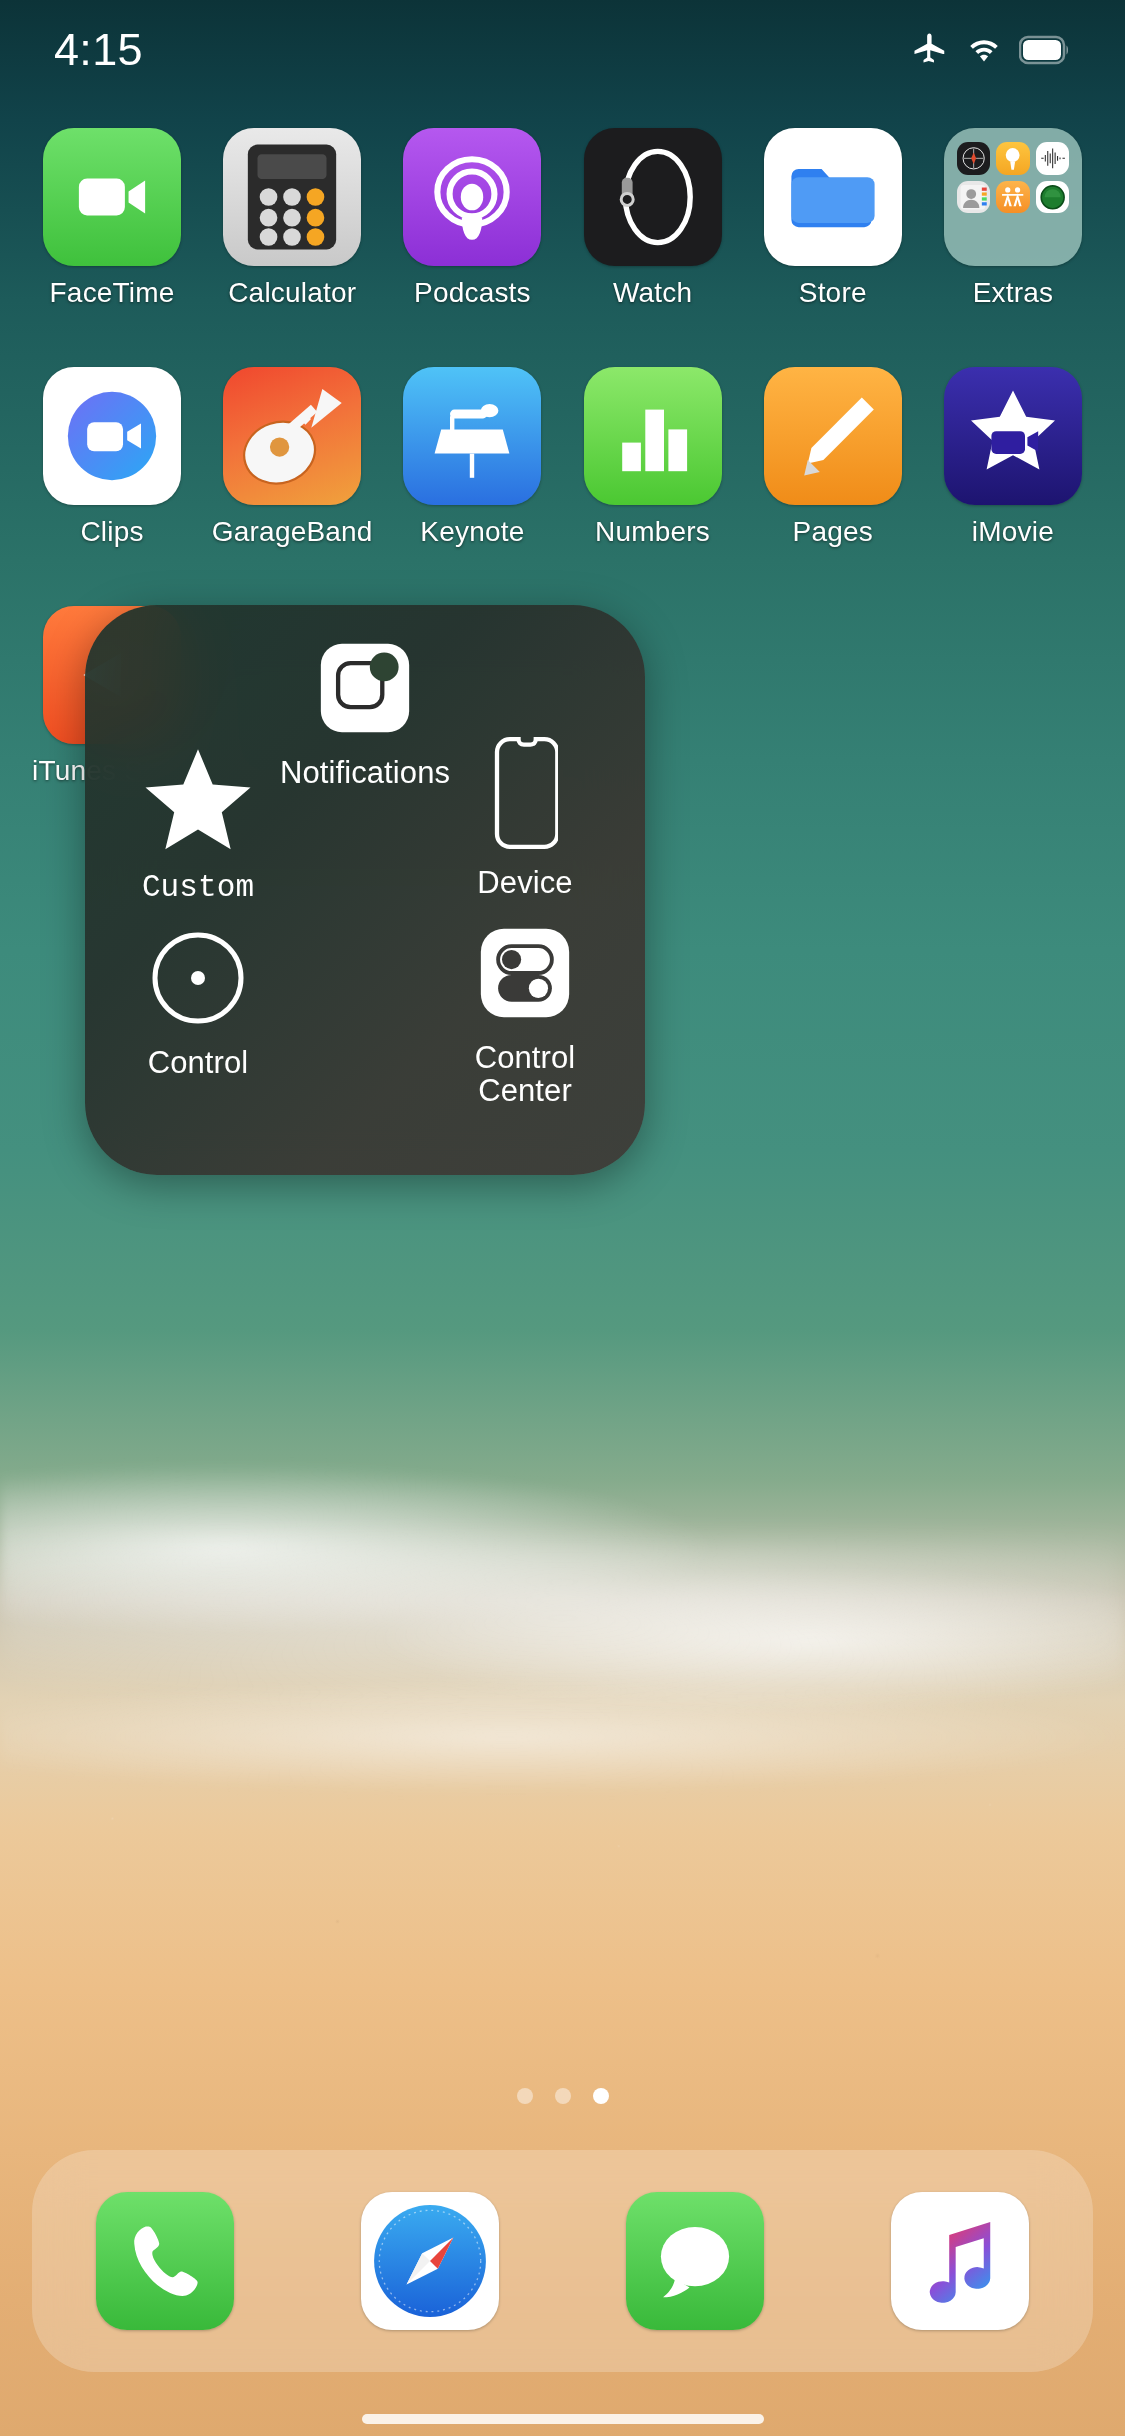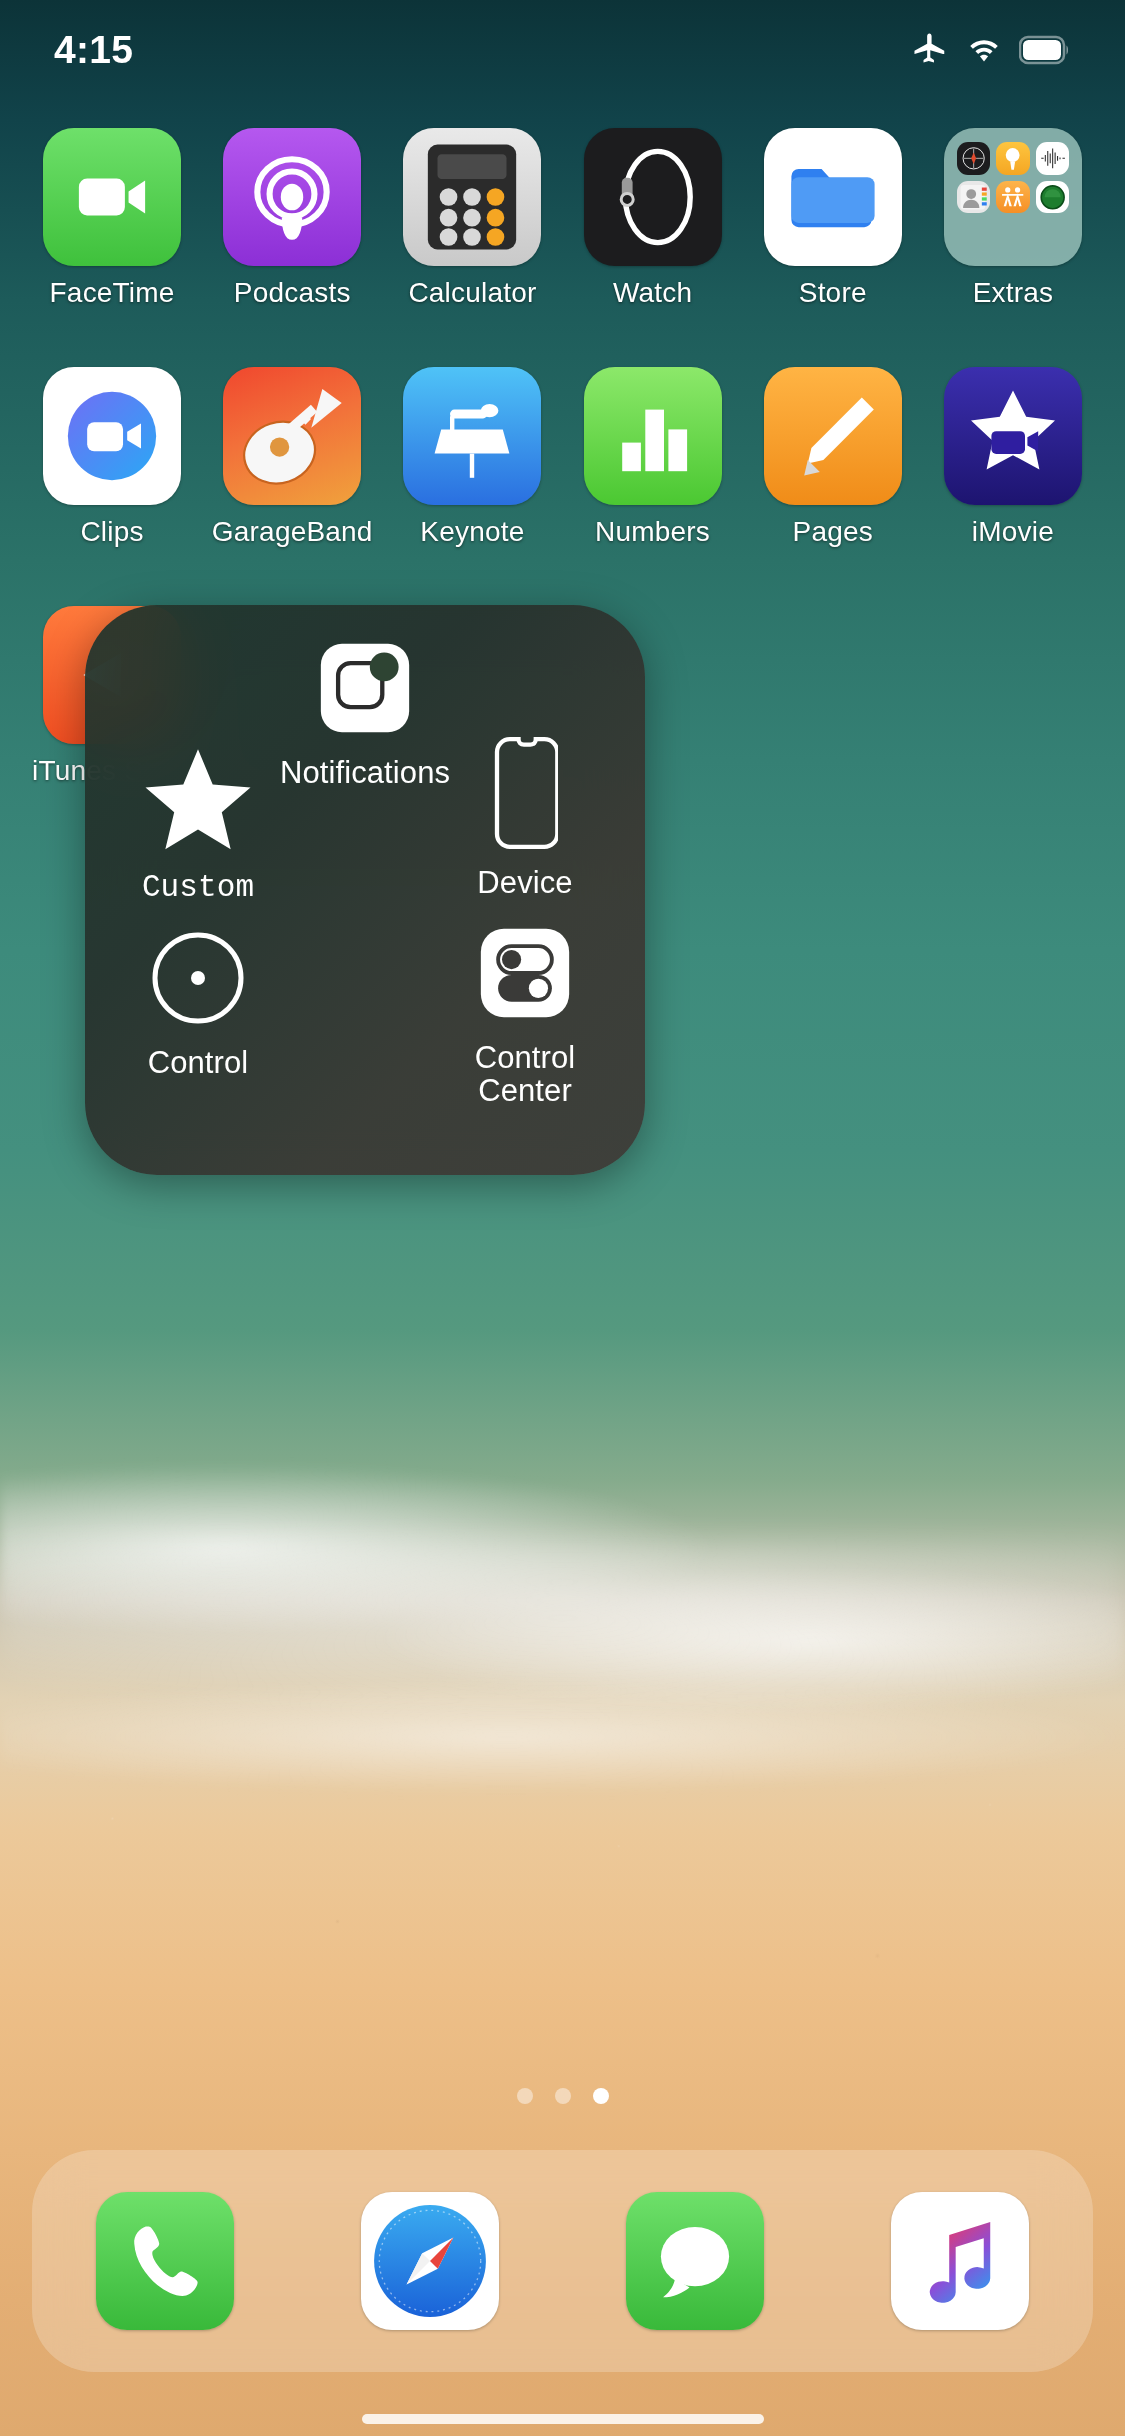--- a/index.html
+++ b/index.html
@@ -55,21 +55,21 @@
       radial-gradient(circle 3px at 88% 8%, rgba(255,255,255,.12), transparent 60%);
     opacity:.8;
   }
 
   
   #status-bar{
     position:absolute; top:0; left:0; right:0; height:92px;
     display:flex; align-items:center; justify-content:space-between;
     padding:0 54px; color:#fff; z-index:30;
   }
-  #status-time{ font-size:39px; font-weight:700; letter-spacing:.3px; padding-top:8px; }
+  #status-time{ font-size:45px; font-weight:400; letter-spacing:.3px; padding-top:8px; }
   #status-right{ display:flex; align-items:center; gap:16px; padding-top:8px; }
   .sb-icon{ display:block; }
 
   
   #app-grid{
     position:absolute; top:128px; left:0; right:0; z-index:10;
     display:grid; grid-template-columns:repeat(6,1fr);
     row-gap:58px;
     padding:0 22px;
   }
@@ -201,48 +201,48 @@
     <div class="app-icon ic-facetime">
       <svg width="92" height="92" viewBox="0 0 100 100" fill="#fff">
         <rect x="14" y="30" width="50" height="40" rx="9"></rect>
         <path d="M68 44l18-12v36L68 56z"></path>
       </svg>
     </div>
     <div class="app-label">FaceTime</div>
   </div>
 
   <div class="app-cell">
-    <div class="app-icon ic-podcasts">
-      <svg width="102" height="102" viewBox="0 0 100 100" fill="none" stroke="#fff" stroke-width="6">
-        <ellipse cx="50" cy="45" rx="34" ry="32"></ellipse>
-        <ellipse cx="50" cy="47" rx="22" ry="22"></ellipse>
-        <ellipse cx="50" cy="50" rx="11" ry="13" fill="#fff" stroke="none"></ellipse>
-        <path d="M40 70c0 12 3 22 10 22s10-10 10-22" stroke="#fff" stroke-width="0" fill="#fff"></path>
-      </svg>
-    </div>
-    <div class="app-label">Podcasts</div>
-  </div>
-
-  <div class="app-cell">
     <div class="app-icon ic-calculator">
       <svg width="138" height="138" viewBox="0 0 100 100">
         <rect x="18" y="12" width="64" height="76" rx="7" fill="#2b2b2b"></rect>
         <rect x="25" y="19" width="50" height="18" rx="3" fill="#4a4a4a"></rect>
         <circle cx="33" cy="50" r="6.4" fill="#d9d9d9"></circle>
         <circle cx="50" cy="50" r="6.4" fill="#d9d9d9"></circle>
         <circle cx="67" cy="50" r="6.4" fill="#f5a623"></circle>
         <circle cx="33" cy="65" r="6.4" fill="#d9d9d9"></circle>
         <circle cx="50" cy="65" r="6.4" fill="#d9d9d9"></circle>
         <circle cx="67" cy="65" r="6.4" fill="#f5a623"></circle>
         <circle cx="33" cy="79" r="6.4" fill="#d9d9d9"></circle>
         <circle cx="50" cy="79" r="6.4" fill="#d9d9d9"></circle>
         <circle cx="67" cy="79" r="6.4" fill="#f5a623"></circle>
       </svg>
     </div>
     <div class="app-label">Calculator</div>
+  </div>
+
+  <div class="app-cell">
+    <div class="app-icon ic-podcasts">
+      <svg width="102" height="102" viewBox="0 0 100 100" fill="none" stroke="#fff" stroke-width="6">
+        <ellipse cx="50" cy="45" rx="34" ry="32"></ellipse>
+        <ellipse cx="50" cy="47" rx="22" ry="22"></ellipse>
+        <ellipse cx="50" cy="50" rx="11" ry="13" fill="#fff" stroke="none"></ellipse>
+        <path d="M40 70c0 12 3 22 10 22s10-10 10-22" stroke="#fff" stroke-width="0" fill="#fff"></path>
+      </svg>
+    </div>
+    <div class="app-label">Podcasts</div>
   </div>
 
   <div class="app-cell">
     <div class="app-icon ic-watch">
       <svg width="120" height="120" viewBox="0 0 100 100" fill="none">
         <ellipse cx="54" cy="50" rx="27" ry="38" stroke="#fff" stroke-width="4.5"></ellipse>
         <rect x="24" y="34" width="9" height="22" rx="4" fill="#9a9a9a"></rect>
         <circle cx="28.5" cy="52" r="5" fill="#1c1c1e" stroke="#cfcfcf" stroke-width="2.5"></circle>
       </svg>
     </div>

